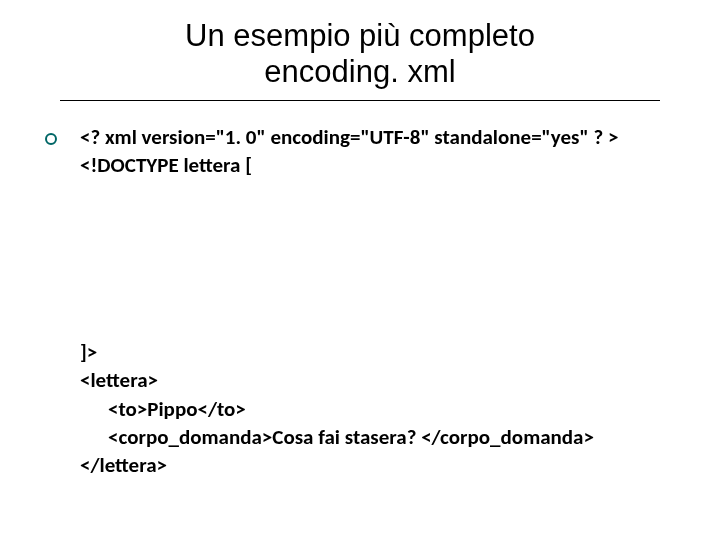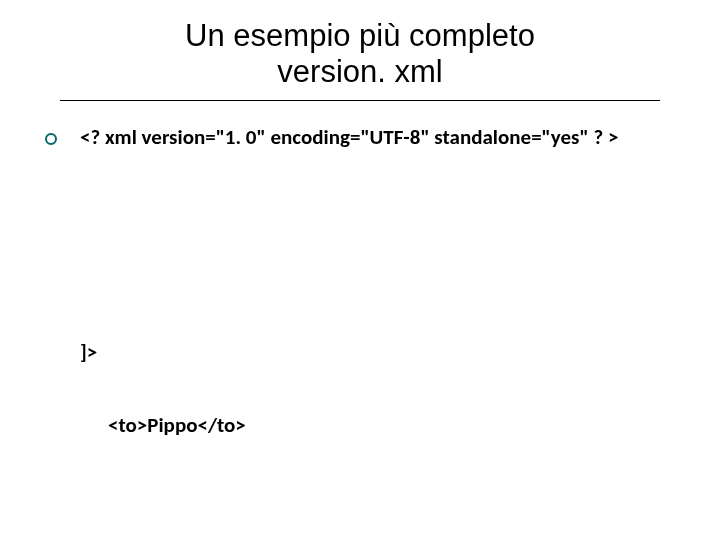--- a/index.html
+++ b/index.html
@@ -65,39 +65,42 @@
     top: 338px;
     width: 620px;
     font-family: Calibri, Arial, sans-serif;
     font-size: 21px;
     font-weight: 700;
     color: #000;
     line-height: 1.35;
   }
   .indent {
     padding-left: 28px;
-    margin-top: 45px;
   }
 </style>
 </head>
 <body>
 
 <div class="slide">
 
   <div class="title-wrap">
     <div class="title-line1">Un esempio più completo</div>
-    <div class="title-line2">version. xml</div>
+    <div class="title-line2">encoding. xml</div>
   </div>
 
   <div class="hr"></div>
 
   <div class="bullet-dot"></div>
 
   <div class="code1">
     <div>&lt;? xml version="1. 0" encoding="UTF-8" standalone="yes" ? &gt;</div>
+    <div>&lt;!DOCTYPE lettera [</div>
   </div>
 
   <div class="code2">
     <div>]&gt;</div>
+    <div>&lt;lettera&gt;</div>
     <div class="indent">&lt;to&gt;Pippo&lt;/to&gt;</div>
+    <div class="indent">&lt;corpo_domanda&gt;Cosa fai stasera? &lt;/corpo_domanda&gt;</div>
+    <div>&lt;/lettera&gt;</div>
   </div>
 
 </div>
 
 </body></html>

